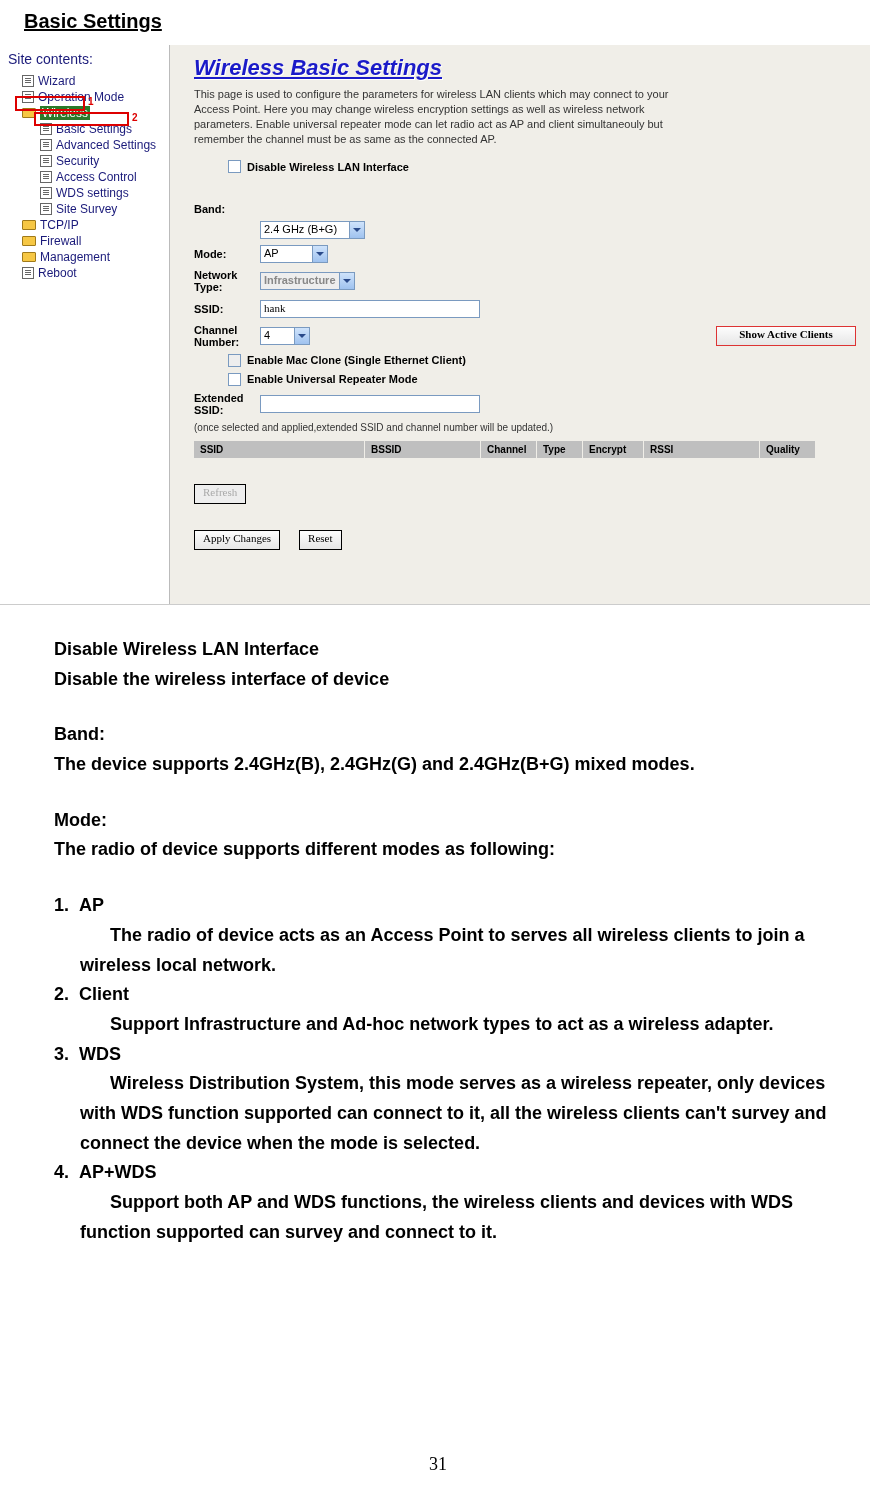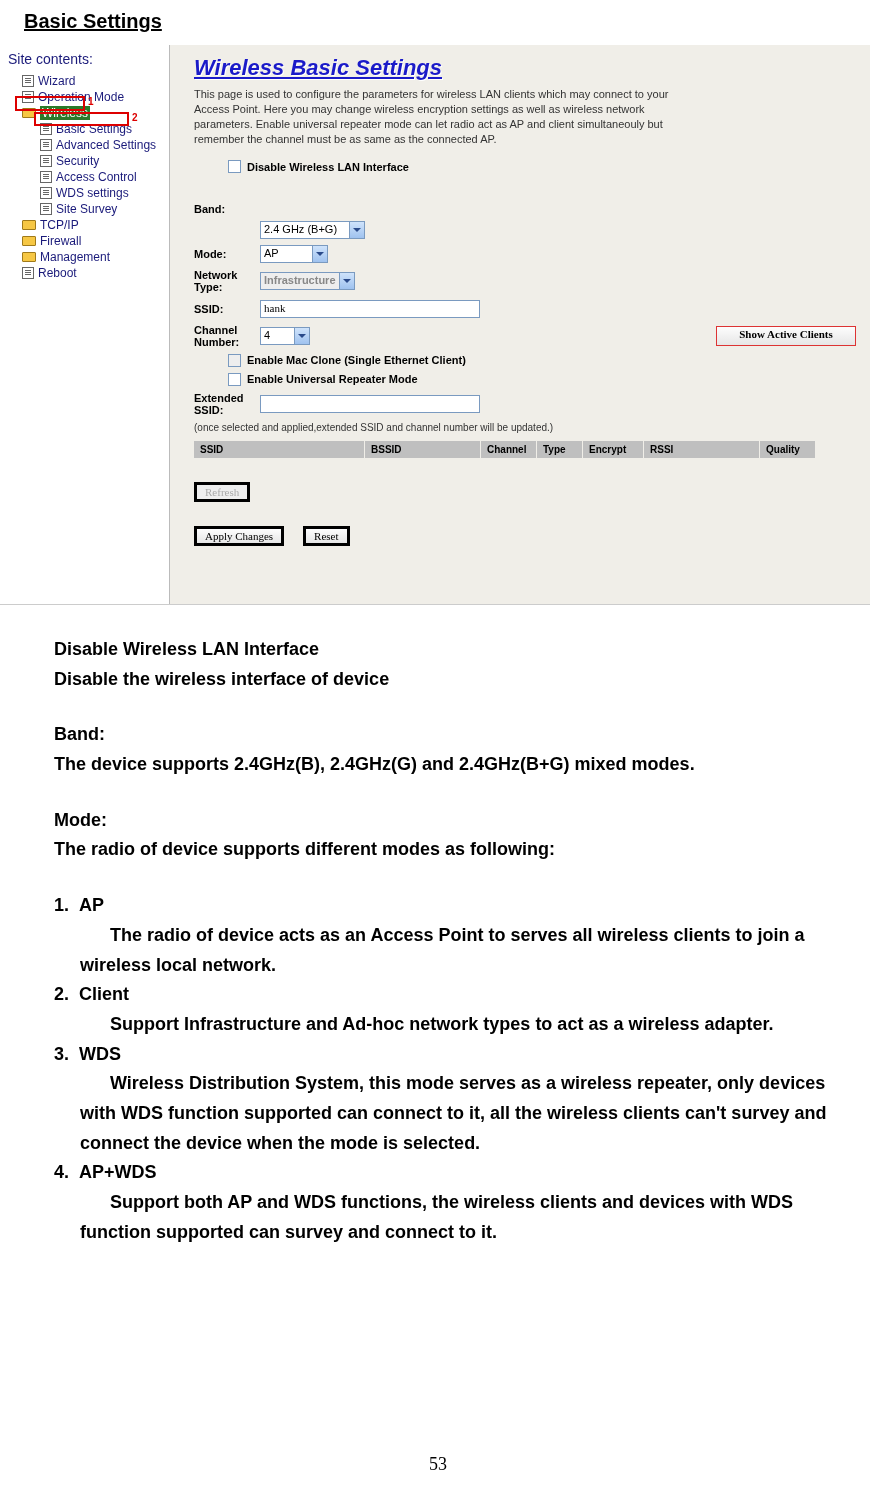--- a/index.html
+++ b/index.html
@@ -150,21 +150,21 @@
     border-right: 4px solid transparent;
     border-top: 4px solid #2a4a8a;
   }
   .sel.disabled { background: #eee; color: #888; }
   .txt { padding-right: 3px; width: 220px; }
   .btn {
     display: inline-block;
     font-size: 11px;
     padding: 1px 8px;
     height: 20px;
-    border: 3px solid #000000;
+    border: 1px solid #000000;
     background: linear-gradient(#fdfdfd,#e6e6e6);
     font-family: "Times New Roman", serif;
     cursor: pointer;
   }
   .btn.red-border { border: 1px solid #d33; }
   .btn.disabled { color: #aaa; background: #eee; cursor: default; }
   .small-note {
     font-size: 10px;
     font-weight: normal;
     color: #333;
@@ -393,13 +393,13 @@
         <div><span class="mode-num">3.&nbsp;&nbsp;</span><span class="mode-title">WDS</span></div>
         <div class="mode-desc indent-desc">&nbsp;&nbsp;&nbsp;&nbsp;&nbsp;&nbsp;Wireless Distribution System, this mode serves as a wireless repeater, only devices with WDS function supported can connect to it, all the wireless clients can't survey and connect the device when the mode is selected.</div>
       </div>
       <div>
         <div><span class="mode-num">4.&nbsp;&nbsp;</span><span class="mode-title">AP+WDS</span></div>
         <div class="mode-desc indent-desc">&nbsp;&nbsp;&nbsp;&nbsp;&nbsp;&nbsp;Support both AP and WDS functions, the wireless clients and devices with WDS function supported can survey and connect to it.</div>
       </div>
     </div>
 </div>
 
-<div class="page-number">53</div>
+<div class="page-number">31</div>
 
 </body></html>

